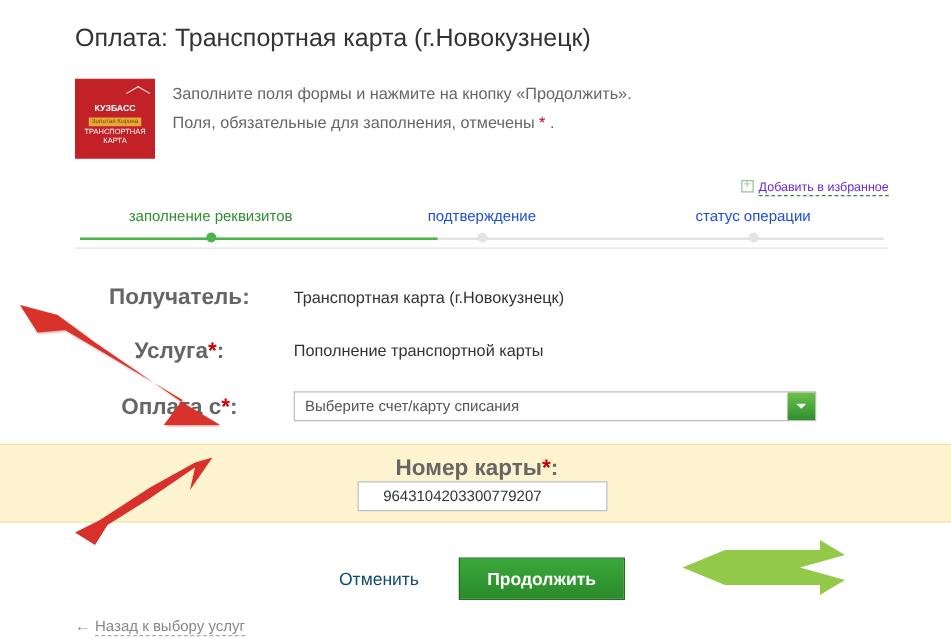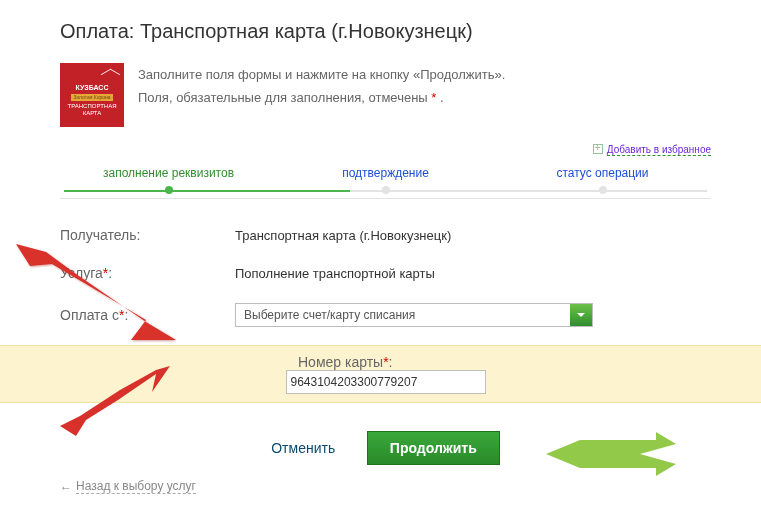--- a/index.html
+++ b/index.html
@@ -73,44 +73,45 @@
   }
   .form-row.highlight {
     background:#fdf4cf;
     border-top:1px solid #efe3a4;
     border-bottom:1px solid #efe3a4;
     margin-left:-60px; margin-right:-50px;
     padding:8px 50px 8px 60px;
     flex-direction:column;
   }
   .label-col {
-    width:175px; text-align:left; color:#666; font-size:14px; padding-right:8px;
+    width:175px; text-align:center; color:#666; font-size:18px; padding-right:8px;
     position:relative;
+    font-weight:bold;
   }
   .label-col .req { color:#c00; }
   .value-col { flex:1; color:#333; font-size:13px; }
   .select-wrap {
     display:flex; align-items:center;
     border:1px solid #bdbdbd;
-    background:#fff; width:358px; height:24px;
+    background:#fff; width:418px; height:24px;
     position:relative;
   }
   .select-wrap span { padding:0 8px; color:#555; flex:1; font-size:12px; }
   .select-btn {
     width:22px; height:22px;
     background: linear-gradient(#6bc24a,#2f8f2f);
     display:flex; align-items:center; justify-content:center;
     cursor:pointer;
   }
   .select-btn::after {
     content:""; border:4px solid transparent; border-top-color:#fff; margin-top:4px;
   }
   .text-input {
     width:200px; height:24px; border:1px solid #bdbdbd;
-    padding:0 4px; font-size:12px; color:#333;
+    padding:0 20px; font-size:12px; color:#333;
     background:#fff;
   }
 
   .buttons { text-align:center; margin:28px 0 14px; }
   .cancel-link {
     color:#0c4a6e; font-size:14px; margin-right:28px;
     cursor:pointer;
   }
   .continue-btn {
     background: linear-gradient(#3aa83a,#2a8a2a);

